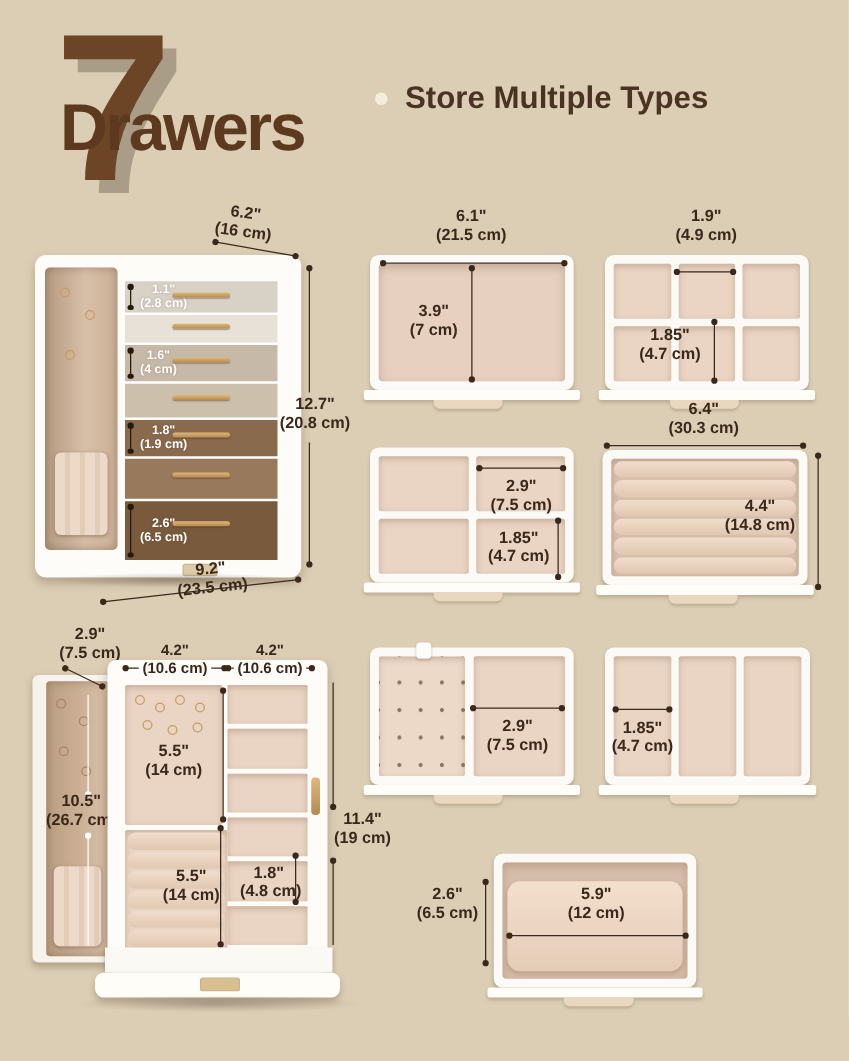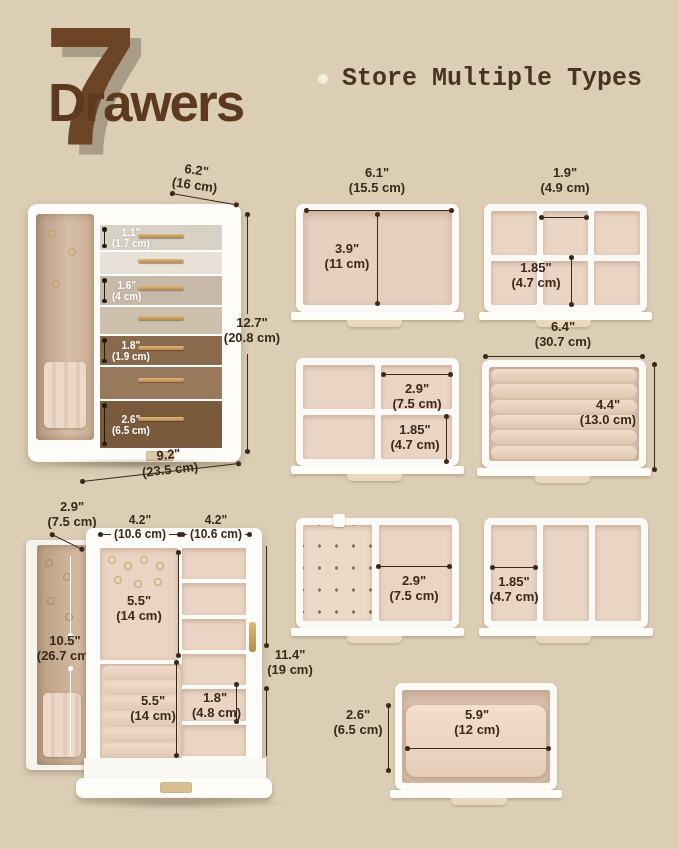--- a/index.html
+++ b/index.html
@@ -77,38 +77,38 @@
   .ob-base2{position:absolute;background:#fffdf8;border-radius:7px;box-shadow:0 3px 5px rgba(110,90,70,.4);}
   .rot{transform-origin:left top;}
 </style>
 </head>
 <body>
 
 <div id="canvas">
 
   <div class="big7">7</div>
   <div class="word">Drawers</div>
-  <div class="bullet" style="left:318px;top:64px;font-family:Liberation Mono, monospace;">
+  <div class="bullet" style="left:300px;top:64px;">
     <span class="dot"></span>
     <span>Store Multiple Types</span>
   </div>
 
   <div class="jb1">
     <div class="jb1side">
       <span class="hookdot" style="left:12px;top:16px"></span>
       <span class="hookdot" style="left:32px;top:34px"></span>
       <span class="hookdot" style="left:16px;top:66px"></span>
       <div class="pouch" style="left:8px;top:148px;width:42px;height:66px"></div>
     </div>
     <div class="stack">
       <div class="front" style="height:25px;background:#d8d1c6">
         <span class="fbr"></span>
         <div class="flbl">
           <span>1.1"</span>
-            <span>(1.7 cm)</span>
+            <span>(2.8 cm)</span>
         </div>
         <span class="handle"></span>
       </div>
       <div class="front" style="height:22px;background:#e7e1d7">
         <span class="handle"></span>
       </div>
       <div class="front" style="height:29px;background:#c7b9a7">
         <span class="fbr"></span>
         <div class="flbl">
           <span>1.6"</span>
@@ -155,30 +155,30 @@
       <span>(20.8 cm)</span>
   </div>
   <div class="lbl rot" style="left:130px;top:452px;width:76px;transform:rotate(-6deg)">
     <span>9.2"</span>
       <span>(23.5 cm)</span>
   </div>
   <div class="lineh rot" style="left:82px;top:481px;width:158px;transform:rotate(-6.5deg)"></div>
 
   <div class="lbl" style="left:337px;top:166px;width:80px">
     <span>6.1"</span>
-      <span>(15.5 cm)</span>
+      <span>(21.5 cm)</span>
   </div>
   <div class="tray" style="left:296px;top:204px;width:163px;height:108px">
     <div class="inner"></div>
   </div>
   <div class="lineh" style="left:306px;top:210px;width:146px"></div>
   <div class="linev" style="left:377px;top:214px;height:90px"></div>
   <div class="lbl" style="left:320px;top:242px;width:54px">
     <span>3.9"</span>
-      <span>(11 cm)</span>
+      <span>(7 cm)</span>
   </div>
   <div class="lip" style="left:291px;top:312px;width:173px"></div>
   <div class="tab" style="left:347px;top:320px;width:55px"></div>
 
   <div class="lbl" style="left:527px;top:166px;width:76px">
     <span>1.9"</span>
       <span>(4.9 cm)</span>
   </div>
   <div class="tray" style="left:484px;top:204px;width:163px;height:108px">
     <div class="inner grid" style="grid-template-columns:1fr 1fr 1fr;grid-template-rows:1fr 1fr">
@@ -215,37 +215,37 @@
   <div class="linev" style="left:446px;top:416px;height:46px"></div>
   <div class="lbl" style="left:387px;top:423px;width:56px">
     <span>1.85"</span>
       <span>(4.7 cm)</span>
   </div>
   <div class="lip" style="left:291px;top:466px;width:173px"></div>
   <div class="tab" style="left:347px;top:474px;width:55px"></div>
 
   <div class="lbl" style="left:525px;top:320px;width:76px">
     <span>6.4"</span>
-      <span>(30.7 cm)</span>
+      <span>(30.3 cm)</span>
   </div>
   <div class="lineh" style="left:485px;top:356px;width:158px"></div>
   <div class="tray" style="left:482px;top:360px;width:164px;height:108px">
     <div class="inner rolls">
       <div class="roll"></div>
       <div class="roll"></div>
       <div class="roll"></div>
       <div class="roll"></div>
       <div class="roll"></div>
       <div class="roll"></div>
     </div>
   </div>
   <div class="linev" style="left:654px;top:364px;height:106px"></div>
   <div class="lbl" style="left:572px;top:398px;width:72px">
     <span>4.4"</span>
-      <span>(13.0 cm)</span>
+      <span>(14.8 cm)</span>
   </div>
   <div class="lip" style="left:477px;top:468px;width:174px"></div>
   <div class="tab" style="left:535px;top:476px;width:55px"></div>
 
   <div class="tray" style="left:296px;top:518px;width:163px;height:110px">
     <div class="inner earrwrap">
       <div class="earr"></div>
       <div class="earrdiv"></div>
       <div class="earrcell"></div>
     </div>

